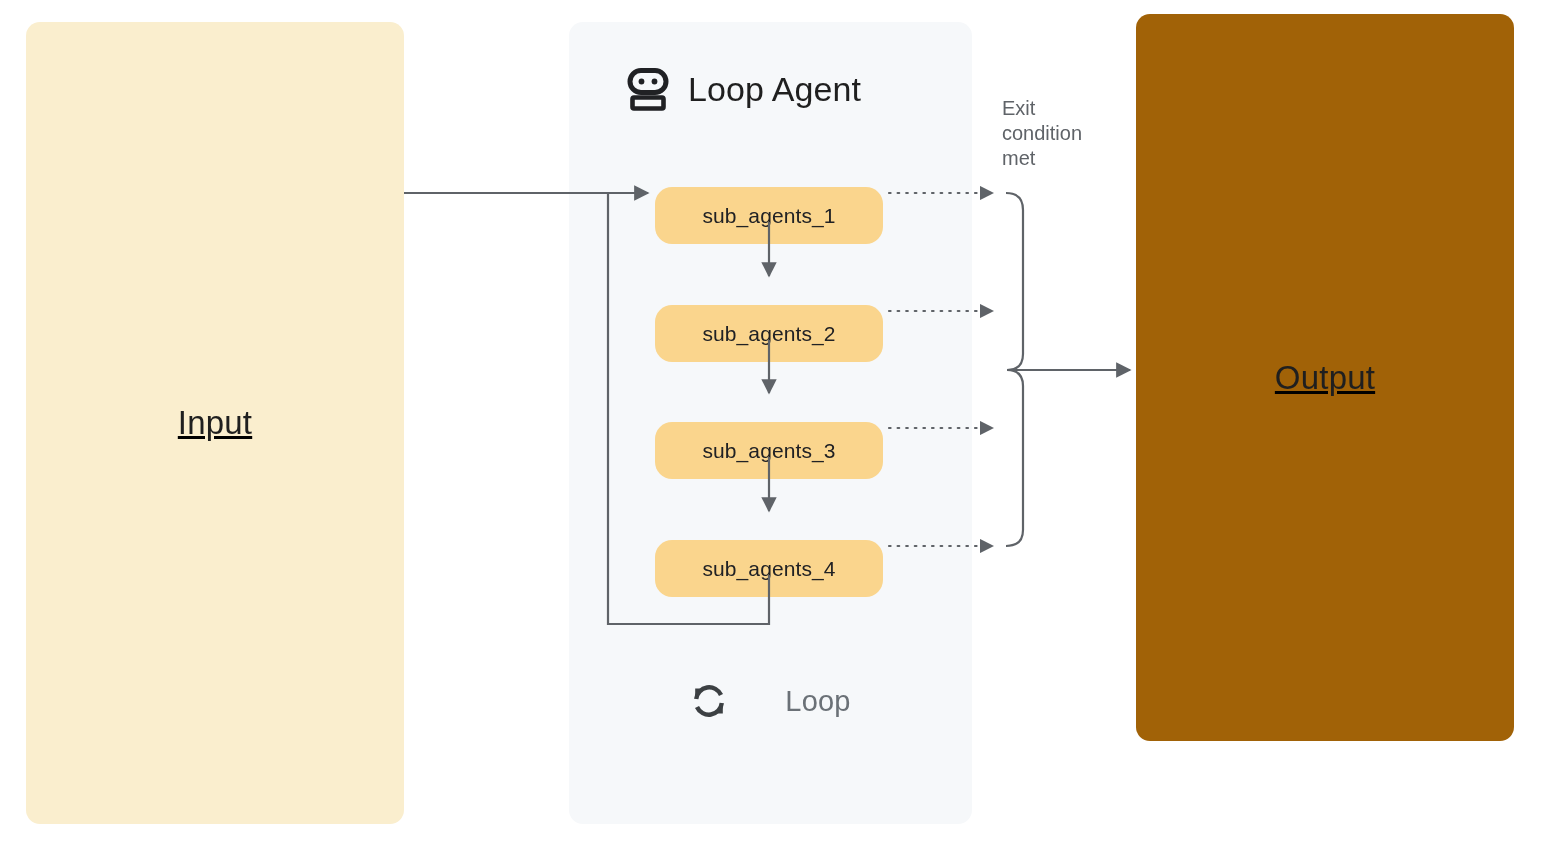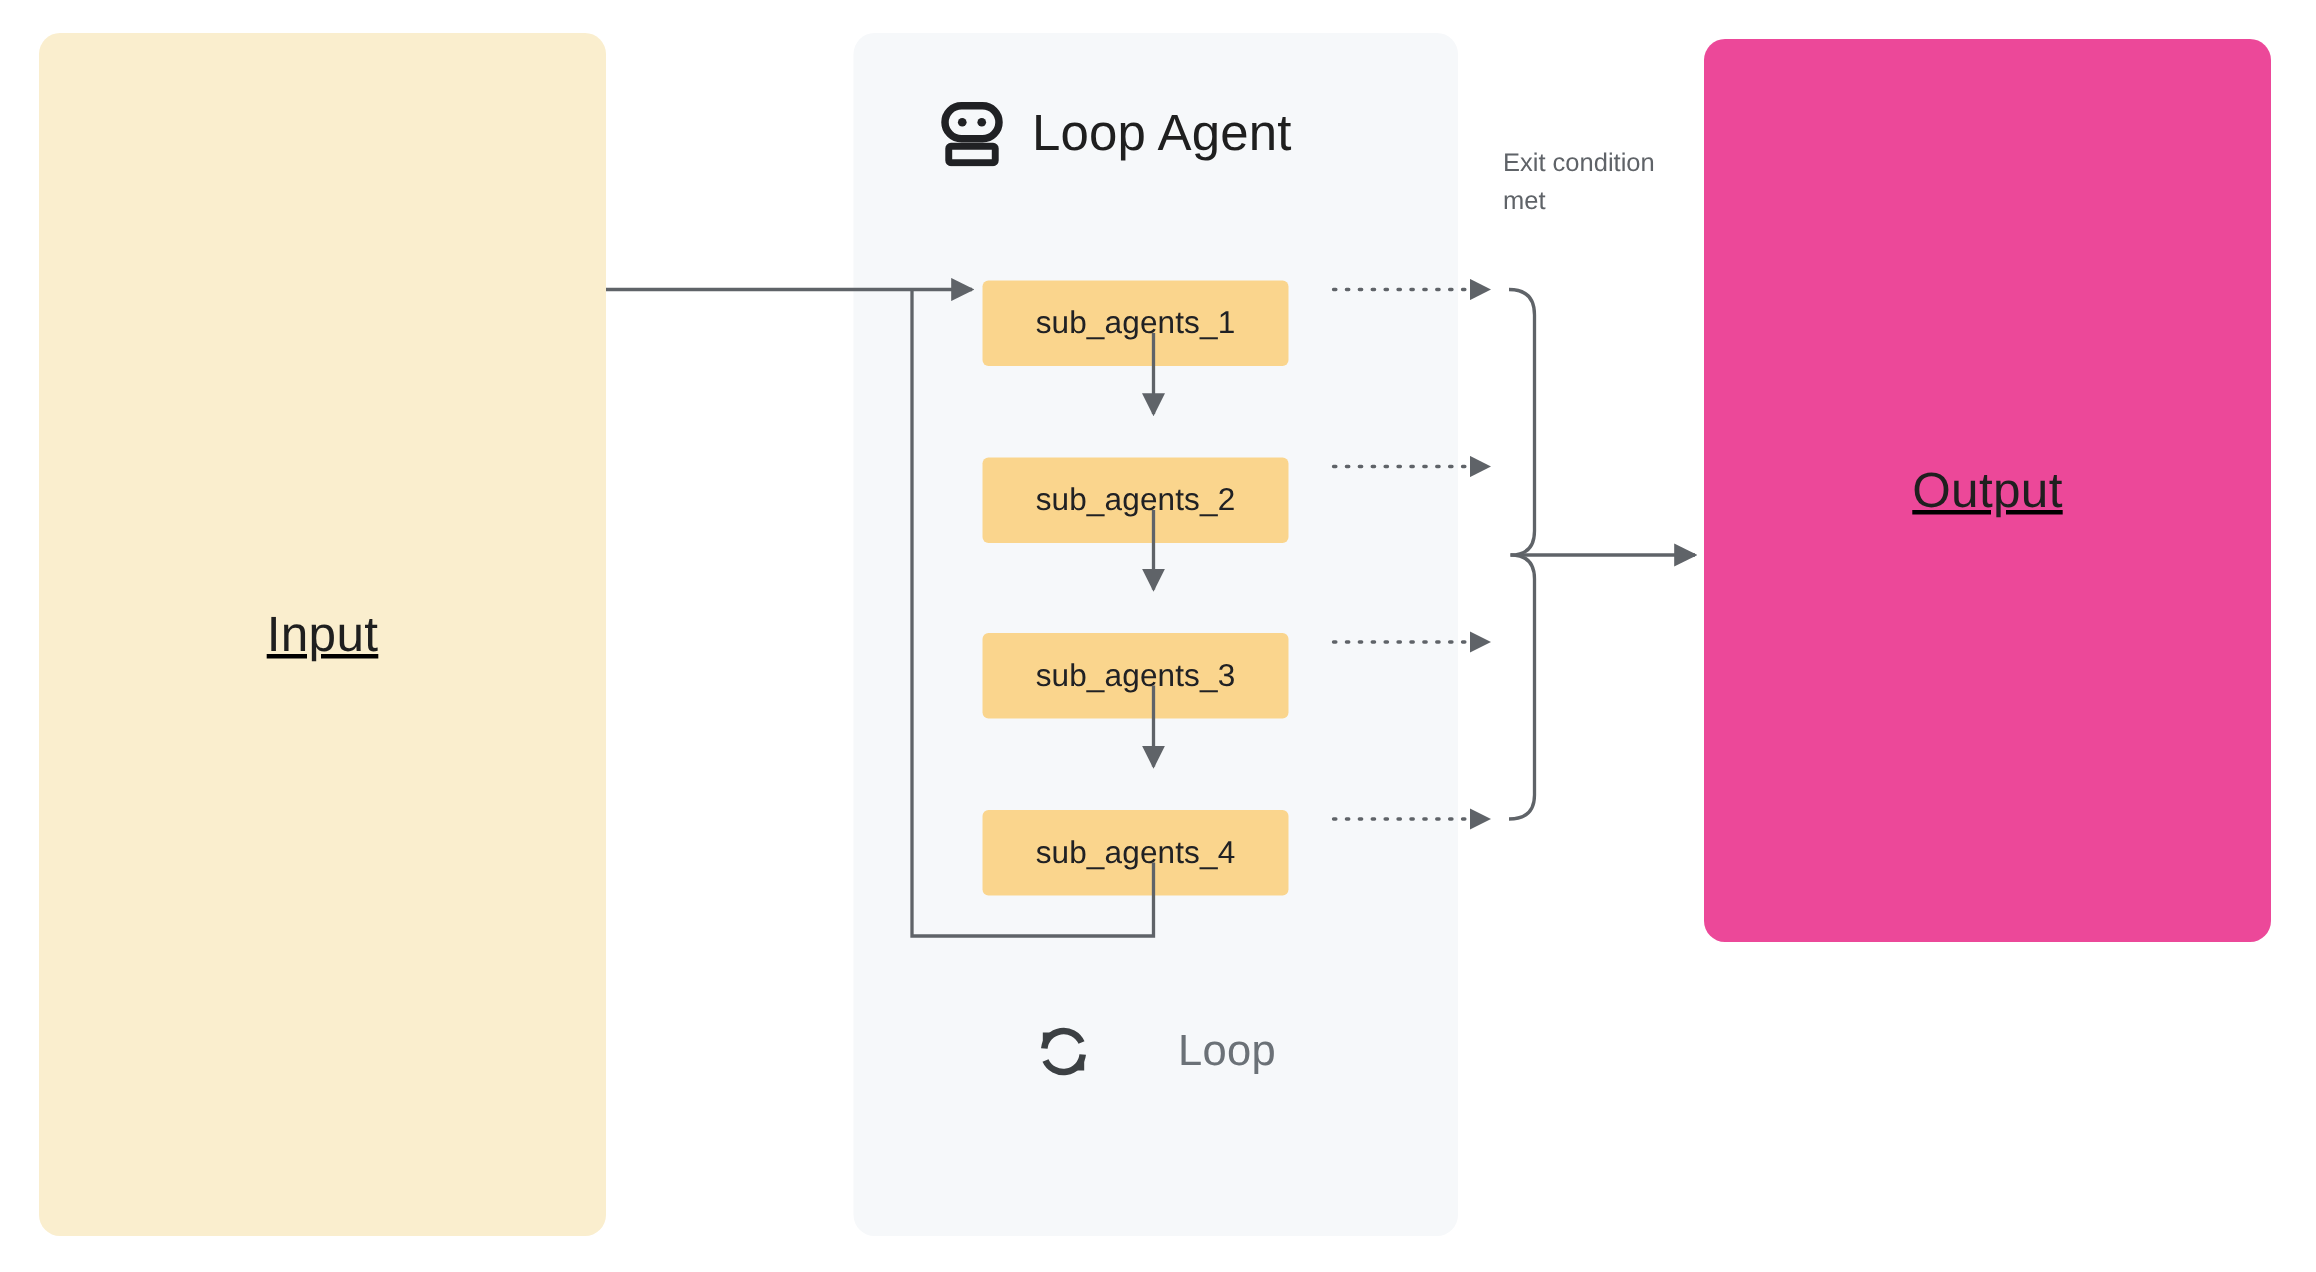--- a/index.html
+++ b/index.html
@@ -33,24 +33,24 @@
 
   #input-panel {
     left: 26px;
     top: 22px;
     width: 378px;
     height: 802px;
     background: #faeece;
   }
   #output-panel {
     left: 1136px;
-    top: 26px;
+    top: 14px;
     width: 378px;
-    height: 602px;
-    background: #ec4899;
+    height: 727px;
+    background: #a16207;
   }
   #loop-panel {
     left: 569px;
     top: 22px;
     width: 403px;
     height: 802px;
     background: #f6f8fa;
     display: block;
   }
 
@@ -67,24 +67,24 @@
     font-size: 34px;
     color: #1f1f1f;
     letter-spacing: 0.1px;
     line-height: 1;
   }
   .robot-icon { width: 44px; height: 44px; display: block; }
 
   
   .agent-box {
     position: absolute;
-    width: 204px;
+    width: 228px;
     height: 57px;
     background: #fad58d;
-    border-radius: 4px;
+    border-radius: 17px;
     display: flex;
     align-items: center;
     justify-content: center;
   }
   .agent-label {
     font-size: 21px;
     color: #202124;
     letter-spacing: 0.1px;
   }
   #agent-0 { left: 86px; top: 165px; }
@@ -121,21 +121,21 @@
     letter-spacing: 0px;
   }
   .max-iter .num { color: #2e7d5b; }
 
   
   #exit-label {
     position: absolute;
     left: 1002px;
     top: 96px;
     width: 110px;
-    font-size: 17px;
+    font-size: 20px;
     line-height: 25px;
     color: #5f6368;
   }
 
   
   #wiring {
     position: absolute;
     left: 0; top: 0;
     width: 1544px; height: 848px;
     pointer-events: none;

